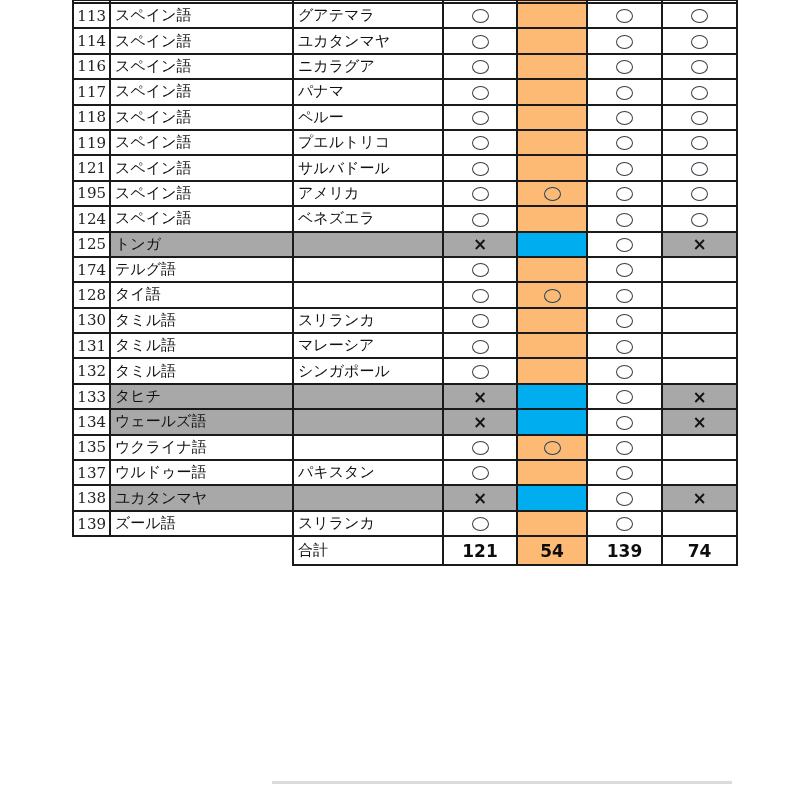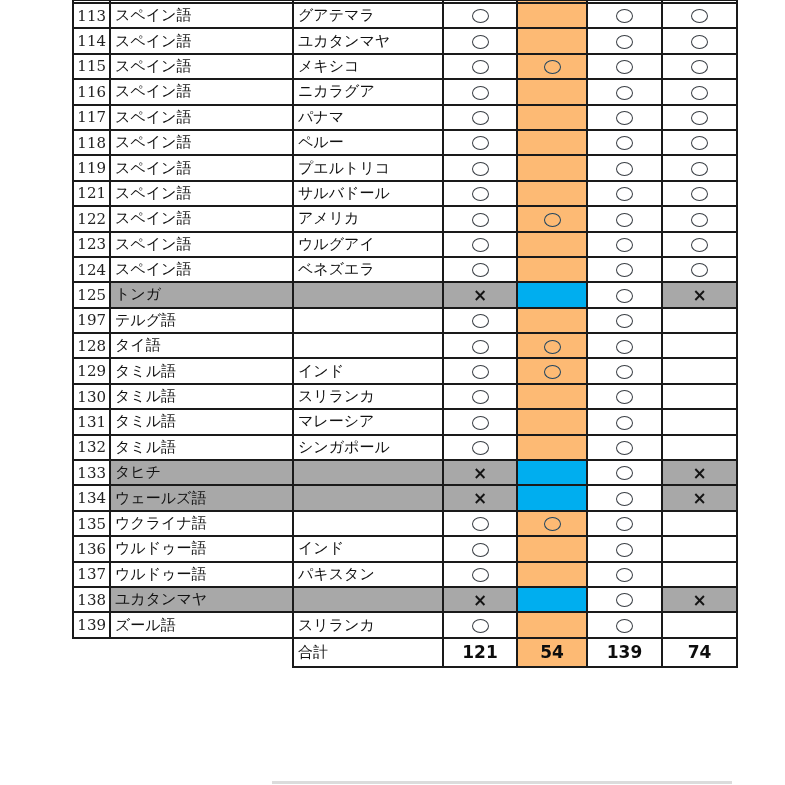--- a/index.html
+++ b/index.html
@@ -124,88 +124,70 @@
           <tr class="data-row">
     <td class="num">114</td>
     <td class="jp lang">スペイン語</td>
     <td class="jp country">ユカタンマヤ</td>
     <td class="mark c4"><span class="circle"></span></td>
     <td class="mark c5 blue"></td>
     <td class="mark c6"><span class="circle"></span></td>
     <td class="mark c7"><span class="circle"></span></td>
   </tr>
           <tr class="data-row">
-    <td class="num">115</td>
-    <td class="jp lang">スペイン語</td>
-    <td class="jp country">メキシコ</td>
+    <td class="num">116</td>
+    <td class="jp lang">スペイン語</td>
+    <td class="jp country">ニカラグア</td>
+    <td class="mark c4"><span class="circle"></span></td>
+    <td class="mark c5 blue"></td>
+    <td class="mark c6"><span class="circle"></span></td>
+    <td class="mark c7"><span class="circle"></span></td>
+  </tr>
+          <tr class="data-row">
+    <td class="num">117</td>
+    <td class="jp lang">スペイン語</td>
+    <td class="jp country">パナマ</td>
+    <td class="mark c4"><span class="circle"></span></td>
+    <td class="mark c5 blue"></td>
+    <td class="mark c6"><span class="circle"></span></td>
+    <td class="mark c7"><span class="circle"></span></td>
+  </tr>
+          <tr class="data-row">
+    <td class="num">118</td>
+    <td class="jp lang">スペイン語</td>
+    <td class="jp country">ペルー</td>
+    <td class="mark c4"><span class="circle"></span></td>
+    <td class="mark c5 blue"></td>
+    <td class="mark c6"><span class="circle"></span></td>
+    <td class="mark c7"><span class="circle"></span></td>
+  </tr>
+          <tr class="data-row">
+    <td class="num">119</td>
+    <td class="jp lang">スペイン語</td>
+    <td class="jp country">プエルトリコ</td>
+    <td class="mark c4"><span class="circle"></span></td>
+    <td class="mark c5 blue"></td>
+    <td class="mark c6"><span class="circle"></span></td>
+    <td class="mark c7"><span class="circle"></span></td>
+  </tr>
+          <tr class="data-row">
+    <td class="num">121</td>
+    <td class="jp lang">スペイン語</td>
+    <td class="jp country">サルバドール</td>
+    <td class="mark c4"><span class="circle"></span></td>
+    <td class="mark c5 blue"></td>
+    <td class="mark c6"><span class="circle"></span></td>
+    <td class="mark c7"><span class="circle"></span></td>
+  </tr>
+          <tr class="data-row">
+    <td class="num">195</td>
+    <td class="jp lang">スペイン語</td>
+    <td class="jp country">アメリカ</td>
     <td class="mark c4"><span class="circle"></span></td>
     <td class="mark c5 blue"><span class="circle"></span></td>
-    <td class="mark c6"><span class="circle"></span></td>
-    <td class="mark c7"><span class="circle"></span></td>
-  </tr>
-          <tr class="data-row">
-    <td class="num">116</td>
-    <td class="jp lang">スペイン語</td>
-    <td class="jp country">ニカラグア</td>
-    <td class="mark c4"><span class="circle"></span></td>
-    <td class="mark c5 blue"></td>
-    <td class="mark c6"><span class="circle"></span></td>
-    <td class="mark c7"><span class="circle"></span></td>
-  </tr>
-          <tr class="data-row">
-    <td class="num">117</td>
-    <td class="jp lang">スペイン語</td>
-    <td class="jp country">パナマ</td>
-    <td class="mark c4"><span class="circle"></span></td>
-    <td class="mark c5 blue"></td>
-    <td class="mark c6"><span class="circle"></span></td>
-    <td class="mark c7"><span class="circle"></span></td>
-  </tr>
-          <tr class="data-row">
-    <td class="num">118</td>
-    <td class="jp lang">スペイン語</td>
-    <td class="jp country">ペルー</td>
-    <td class="mark c4"><span class="circle"></span></td>
-    <td class="mark c5 blue"></td>
-    <td class="mark c6"><span class="circle"></span></td>
-    <td class="mark c7"><span class="circle"></span></td>
-  </tr>
-          <tr class="data-row">
-    <td class="num">119</td>
-    <td class="jp lang">スペイン語</td>
-    <td class="jp country">プエルトリコ</td>
-    <td class="mark c4"><span class="circle"></span></td>
-    <td class="mark c5 blue"></td>
-    <td class="mark c6"><span class="circle"></span></td>
-    <td class="mark c7"><span class="circle"></span></td>
-  </tr>
-          <tr class="data-row">
-    <td class="num">121</td>
-    <td class="jp lang">スペイン語</td>
-    <td class="jp country">サルバドール</td>
-    <td class="mark c4"><span class="circle"></span></td>
-    <td class="mark c5 blue"></td>
-    <td class="mark c6"><span class="circle"></span></td>
-    <td class="mark c7"><span class="circle"></span></td>
-  </tr>
-          <tr class="data-row">
-    <td class="num">122</td>
-    <td class="jp lang">スペイン語</td>
-    <td class="jp country">アメリカ</td>
-    <td class="mark c4"><span class="circle"></span></td>
-    <td class="mark c5 blue"><span class="circle"></span></td>
-    <td class="mark c6"><span class="circle"></span></td>
-    <td class="mark c7"><span class="circle"></span></td>
-  </tr>
-          <tr class="data-row">
-    <td class="num">123</td>
-    <td class="jp lang">スペイン語</td>
-    <td class="jp country">ウルグアイ</td>
-    <td class="mark c4"><span class="circle"></span></td>
-    <td class="mark c5 blue"></td>
     <td class="mark c6"><span class="circle"></span></td>
     <td class="mark c7"><span class="circle"></span></td>
   </tr>
           <tr class="data-row">
     <td class="num">124</td>
     <td class="jp lang">スペイン語</td>
     <td class="jp country">ベネズエラ</td>
     <td class="mark c4"><span class="circle"></span></td>
     <td class="mark c5 blue"></td>
     <td class="mark c6"><span class="circle"></span></td>
@@ -214,41 +196,32 @@
           <tr class="data-row gray">
     <td class="num">125</td>
     <td class="jp lang">トンガ</td>
     <td class="jp country"></td>
     <td class="mark c4"><span class="cross">×</span></td>
     <td class="mark c5 blue"></td>
     <td class="mark c6"><span class="circle"></span></td>
     <td class="mark c7"><span class="cross">×</span></td>
   </tr>
           <tr class="data-row">
-    <td class="num">197</td>
+    <td class="num">174</td>
     <td class="jp lang">テルグ語</td>
     <td class="jp country"></td>
     <td class="mark c4"><span class="circle"></span></td>
     <td class="mark c5 blue"></td>
     <td class="mark c6"><span class="circle"></span></td>
     <td class="mark c7"></td>
   </tr>
           <tr class="data-row">
     <td class="num">128</td>
     <td class="jp lang">タイ語</td>
     <td class="jp country"></td>
-    <td class="mark c4"><span class="circle"></span></td>
-    <td class="mark c5 blue"><span class="circle"></span></td>
-    <td class="mark c6"><span class="circle"></span></td>
-    <td class="mark c7"></td>
-  </tr>
-          <tr class="data-row">
-    <td class="num">129</td>
-    <td class="jp lang">タミル語</td>
-    <td class="jp country">インド</td>
     <td class="mark c4"><span class="circle"></span></td>
     <td class="mark c5 blue"><span class="circle"></span></td>
     <td class="mark c6"><span class="circle"></span></td>
     <td class="mark c7"></td>
   </tr>
           <tr class="data-row">
     <td class="num">130</td>
     <td class="jp lang">タミル語</td>
     <td class="jp country">スリランカ</td>
     <td class="mark c4"><span class="circle"></span></td>
@@ -291,29 +264,20 @@
     <td class="mark c5 blue"></td>
     <td class="mark c6"><span class="circle"></span></td>
     <td class="mark c7"><span class="cross">×</span></td>
   </tr>
           <tr class="data-row">
     <td class="num">135</td>
     <td class="jp lang">ウクライナ語</td>
     <td class="jp country"></td>
     <td class="mark c4"><span class="circle"></span></td>
     <td class="mark c5 blue"><span class="circle"></span></td>
-    <td class="mark c6"><span class="circle"></span></td>
-    <td class="mark c7"></td>
-  </tr>
-          <tr class="data-row">
-    <td class="num">136</td>
-    <td class="jp lang">ウルドゥー語</td>
-    <td class="jp country">インド</td>
-    <td class="mark c4"><span class="circle"></span></td>
-    <td class="mark c5 blue"></td>
     <td class="mark c6"><span class="circle"></span></td>
     <td class="mark c7"></td>
   </tr>
           <tr class="data-row">
     <td class="num">137</td>
     <td class="jp lang">ウルドゥー語</td>
     <td class="jp country">パキスタン</td>
     <td class="mark c4"><span class="circle"></span></td>
     <td class="mark c5 blue"></td>
     <td class="mark c6"><span class="circle"></span></td>

